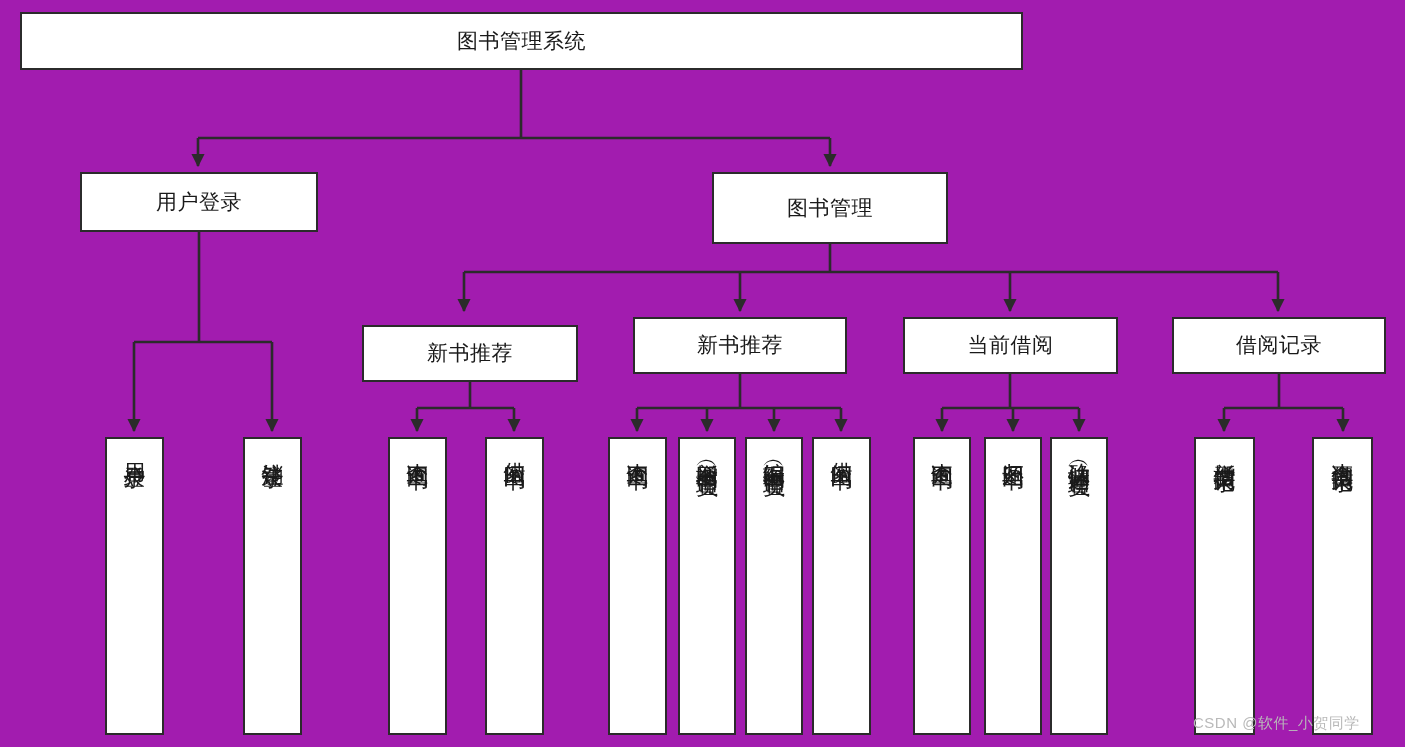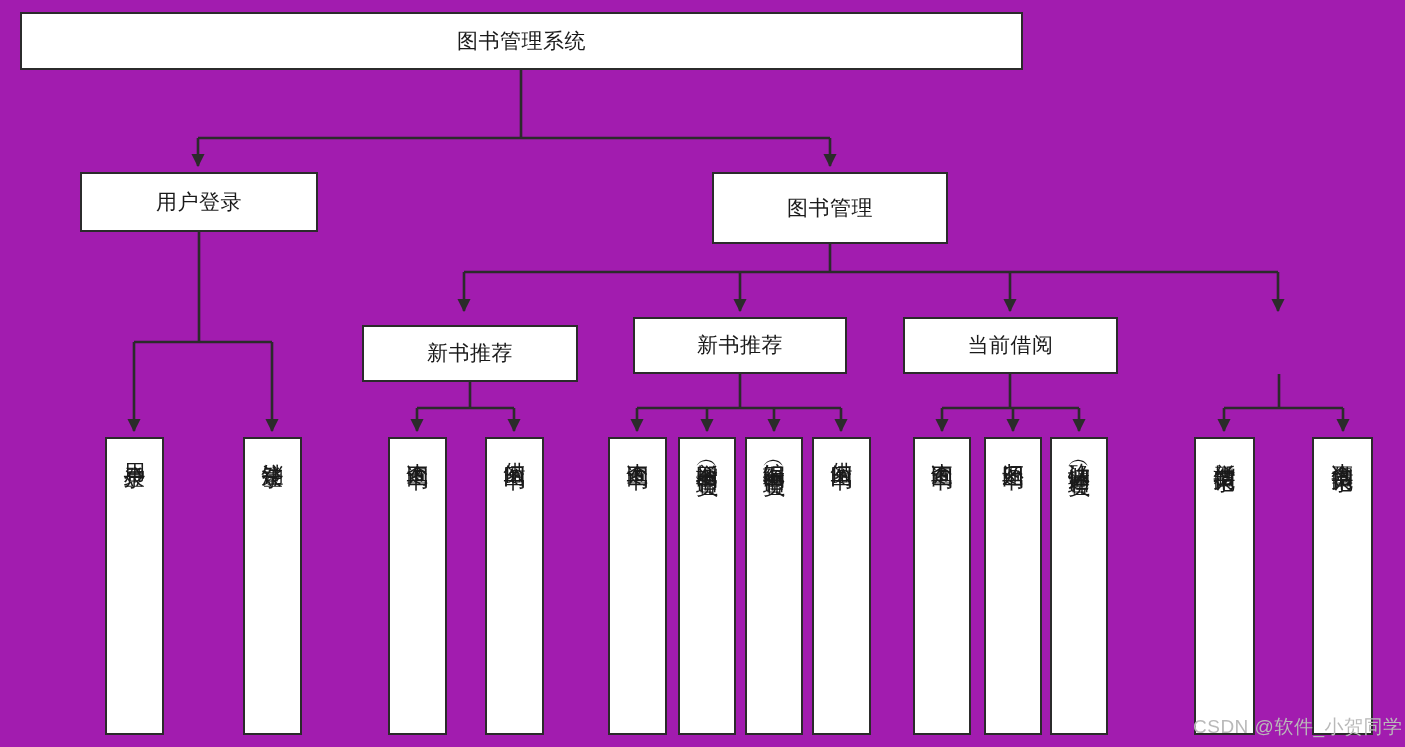--- a/index.html
+++ b/index.html
@@ -53,21 +53,21 @@
   }
   .node-v .node-label {
     font-size: 22px;
     writing-mode: vertical-rl;
     text-orientation: upright;
     letter-spacing: 2px;
   }
   .watermark {
     position: absolute;
     color: #b9b9b9;
-    font-size: 19px;
+    font-size: 15px;
     white-space: nowrap;
     pointer-events: none;
     letter-spacing: 0.5px;
   }
 </style>
 </head>
 <body>
 
 <div id="canvas">
 
@@ -134,20 +134,23 @@
 
   <div class="node-box node-h" style="left:362px; top:317px; width:216px; height:57px;margin-top:8px;">
     <span class="node-label">新书推荐</span>
   </div>
   <div class="node-box node-h" style="left:633px; top:317px; width:214px; height:57px;">
     <span class="node-label">新书推荐</span>
   </div>
   <div class="node-box node-h" style="left:903px; top:317px; width:215px; height:57px;">
     <span class="node-label">当前借阅</span>
   </div>
+  <div class="node-box node-h" style="left:1172px; top:317px; width:214px; height:57px;">
+    <span class="node-label">借阅记录</span>
+  </div>
 
   <div class="node-box node-v" style="left:105px; top:437px; width:59px; height:298px;">
     <span class="node-label">用户登录</span>
   </div>
   <div class="node-box node-v" style="left:243px; top:437px; width:59px; height:298px;">
     <span class="node-label">注销登录</span>
   </div>
   <div class="node-box node-v" style="left:388px; top:437px; width:59px; height:298px;">
     <span class="node-label">查询图书</span>
   </div>

